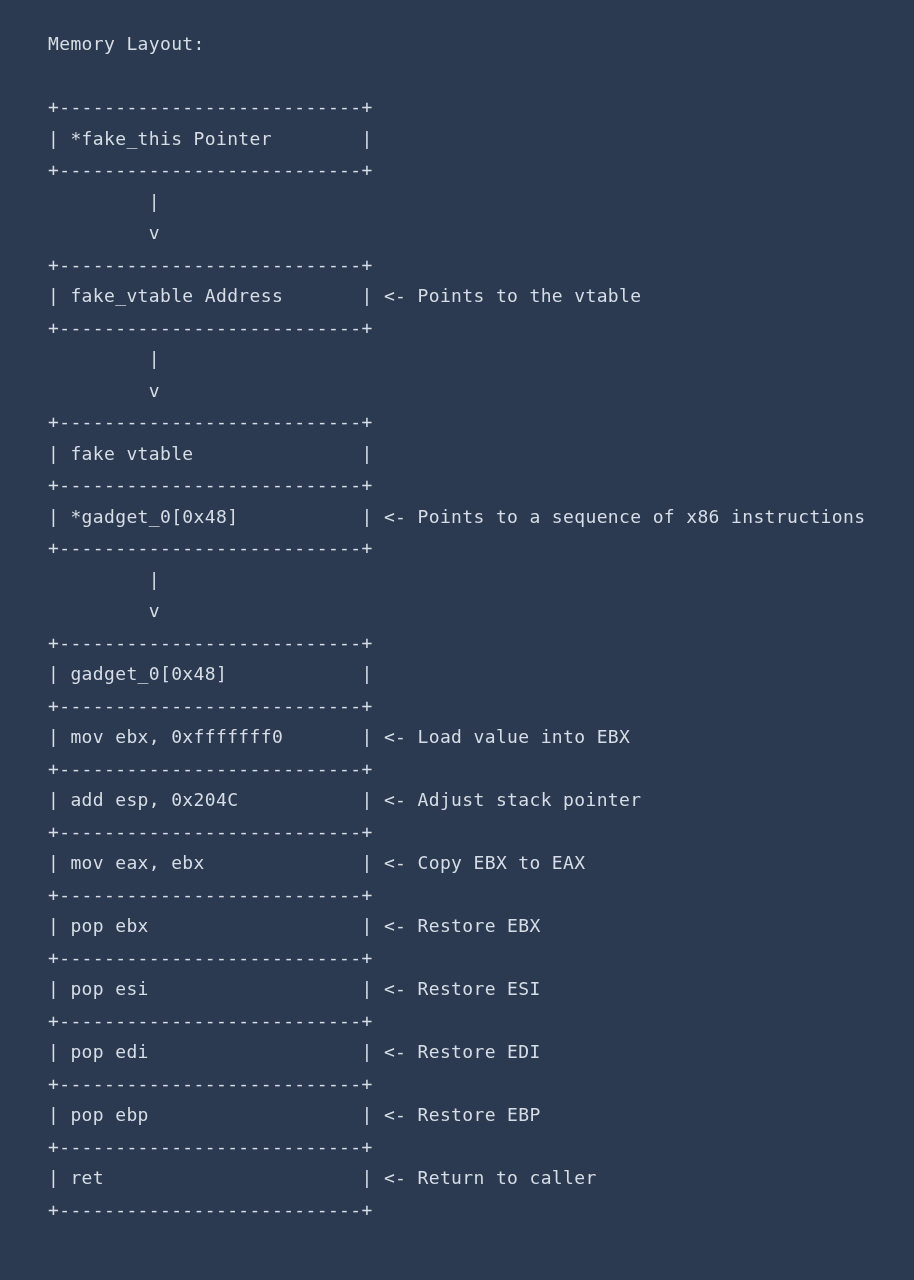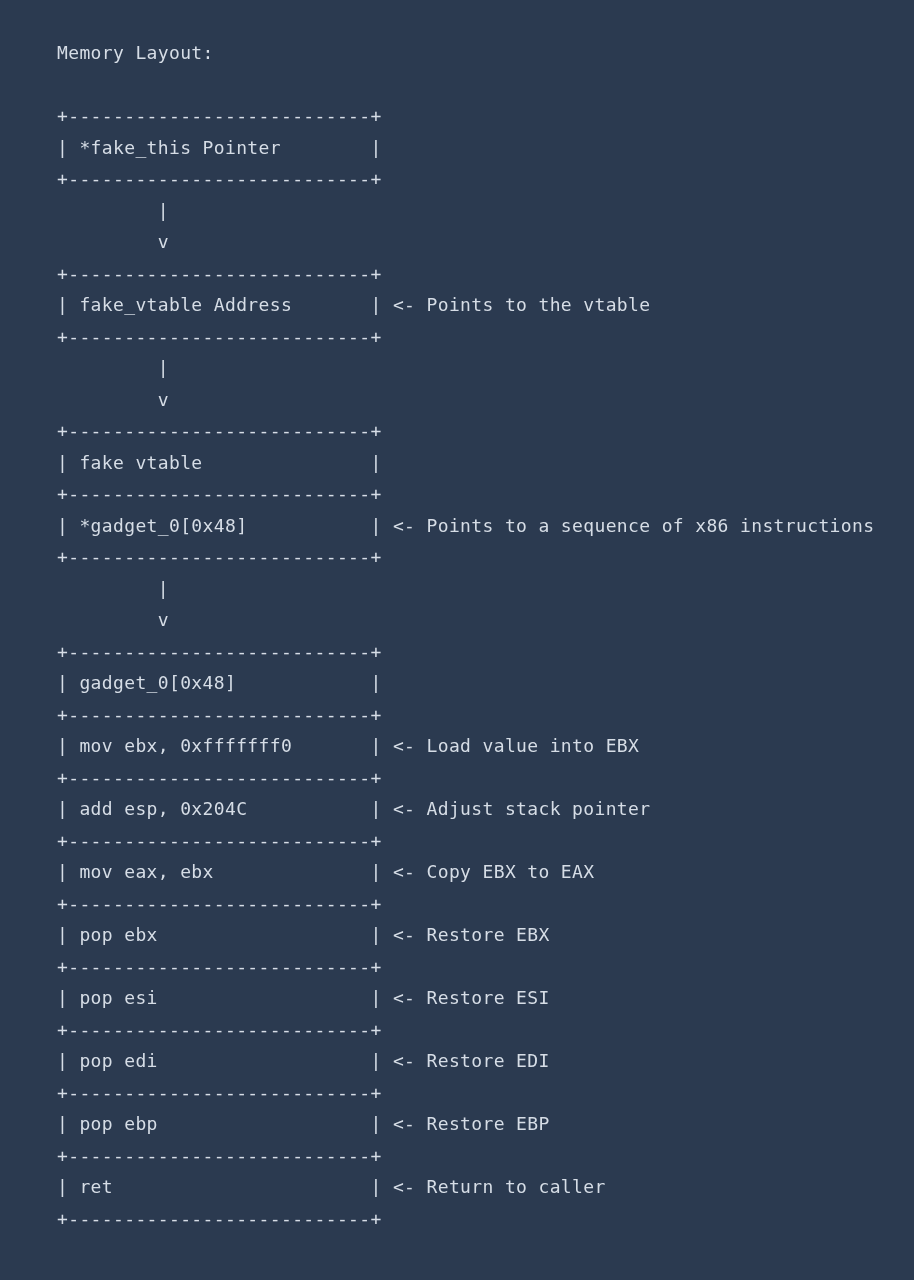--- a/index.html
+++ b/index.html
@@ -5,21 +5,21 @@
   html, body {
     margin: 0;
     padding: 0;
     background: #2b3a50;
     color: #d6dde6;
     font-family: "SFMono-Regular", Consolas, "Liberation Mono", Menlo, monospace;
     font-size: 18px;
     line-height: 1.75;
   }
   pre {
-    margin: 17px;
+    margin: 8px;
     padding: 20px 40px;
     white-space: pre;
     letter-spacing: 0.02em;
   }
 </style>
 </head>
 <body>
 
 <pre id="diagram">Memory Layout:
 

